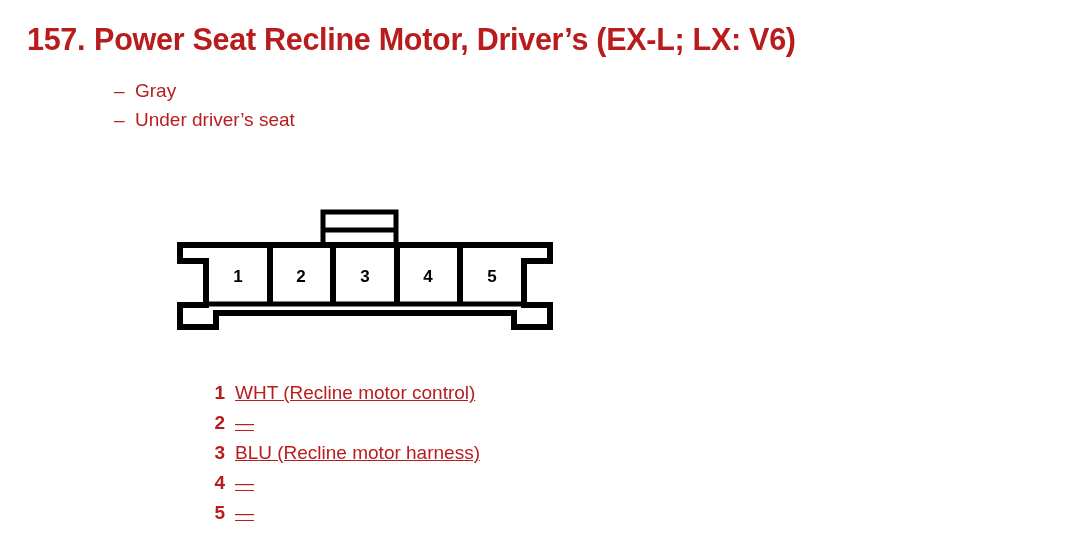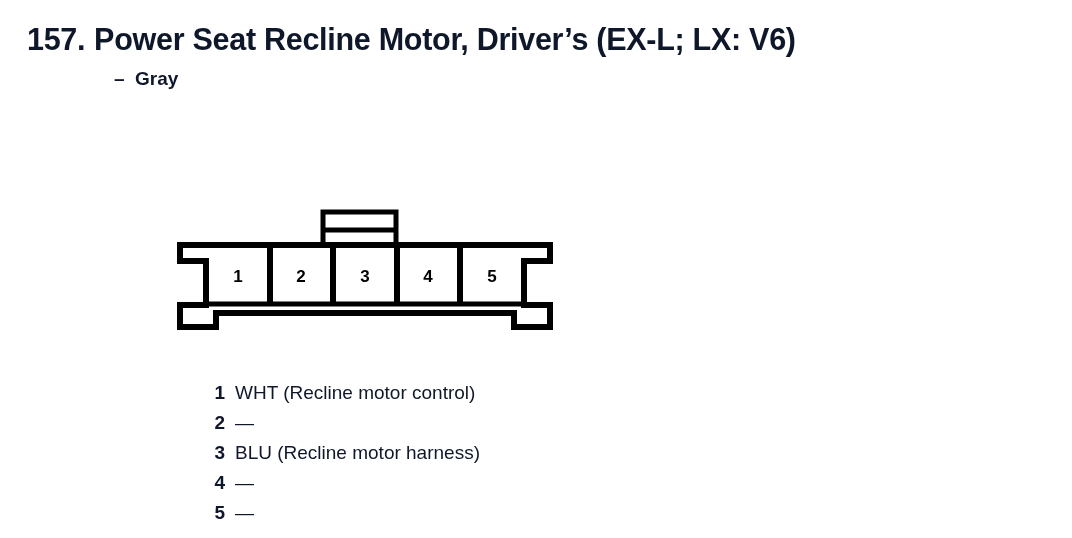--- a/index.html
+++ b/index.html
@@ -7,21 +7,21 @@
     padding: 0;
     background: #ffffff;
   }
   #page {
     position: relative;
     width: 1072px;
     height: 538px;
     background: #ffffff;
     overflow: hidden;
     font-family: "Liberation Sans", sans-serif;
-    color: #0f172a;
+    color: #b91c1c;
   }
 
   
   #title {
     position: absolute;
     left: 27px;
     top: 24px;
     font-size: 31px;
     font-weight: bold;
     letter-spacing: -0.3px;
@@ -31,25 +31,24 @@
     transform-origin: left top;
   }
   #title .num {
     margin-right: 9px;
   }
 
   
   #bullets {
     position: absolute;
     left: 114px;
-    top: 64px;
+    top: 76px;
     font-size: 19px;
     line-height: 29px;
     white-space: nowrap;
-    font-weight: bold;
   }
   #bullets .row {
     display: block;
     height: 29px;
   }
   #bullets .dash {
     display: inline-block;
     width: 21px;
     font-size: 19px;
   }
@@ -89,34 +88,38 @@
   #legend .lnum {
     width: 25px;
     text-align: right;
     font-weight: bold;
     font-size: 19px;
   }
   #legend .ldesc {
     margin-left: 10px;
     font-weight: normal;
     font-size: 19px;
+    text-decoration: underline;
   }
 </style>
 </head>
 <body>
 
 <div id="page">
 
   <div id="title">
     <span class="num">157.</span><span class="txt">Power Seat Recline Motor, Driver’s (EX-L; LX: V6)</span>
   </div>
 
   <div id="bullets">
     <span class="row">
       <span class="dash">–</span><span>Gray</span>
+    </span>
+    <span class="row">
+      <span class="dash">–</span><span>Under driver’s seat</span>
     </span>
   </div>
 
   <div id="connector">
     <svg width="390" height="135" viewBox="0 0 390 135" xmlns="http://www.w3.org/2000/svg">
 
       <rect x="153" y="9" width="73" height="33" fill="none" stroke="#000000" stroke-width="5"></rect>
       <line x1="155" y1="27" x2="224" y2="27" stroke="#000000" stroke-width="5"></line>
 
       <path d="M 10 42

